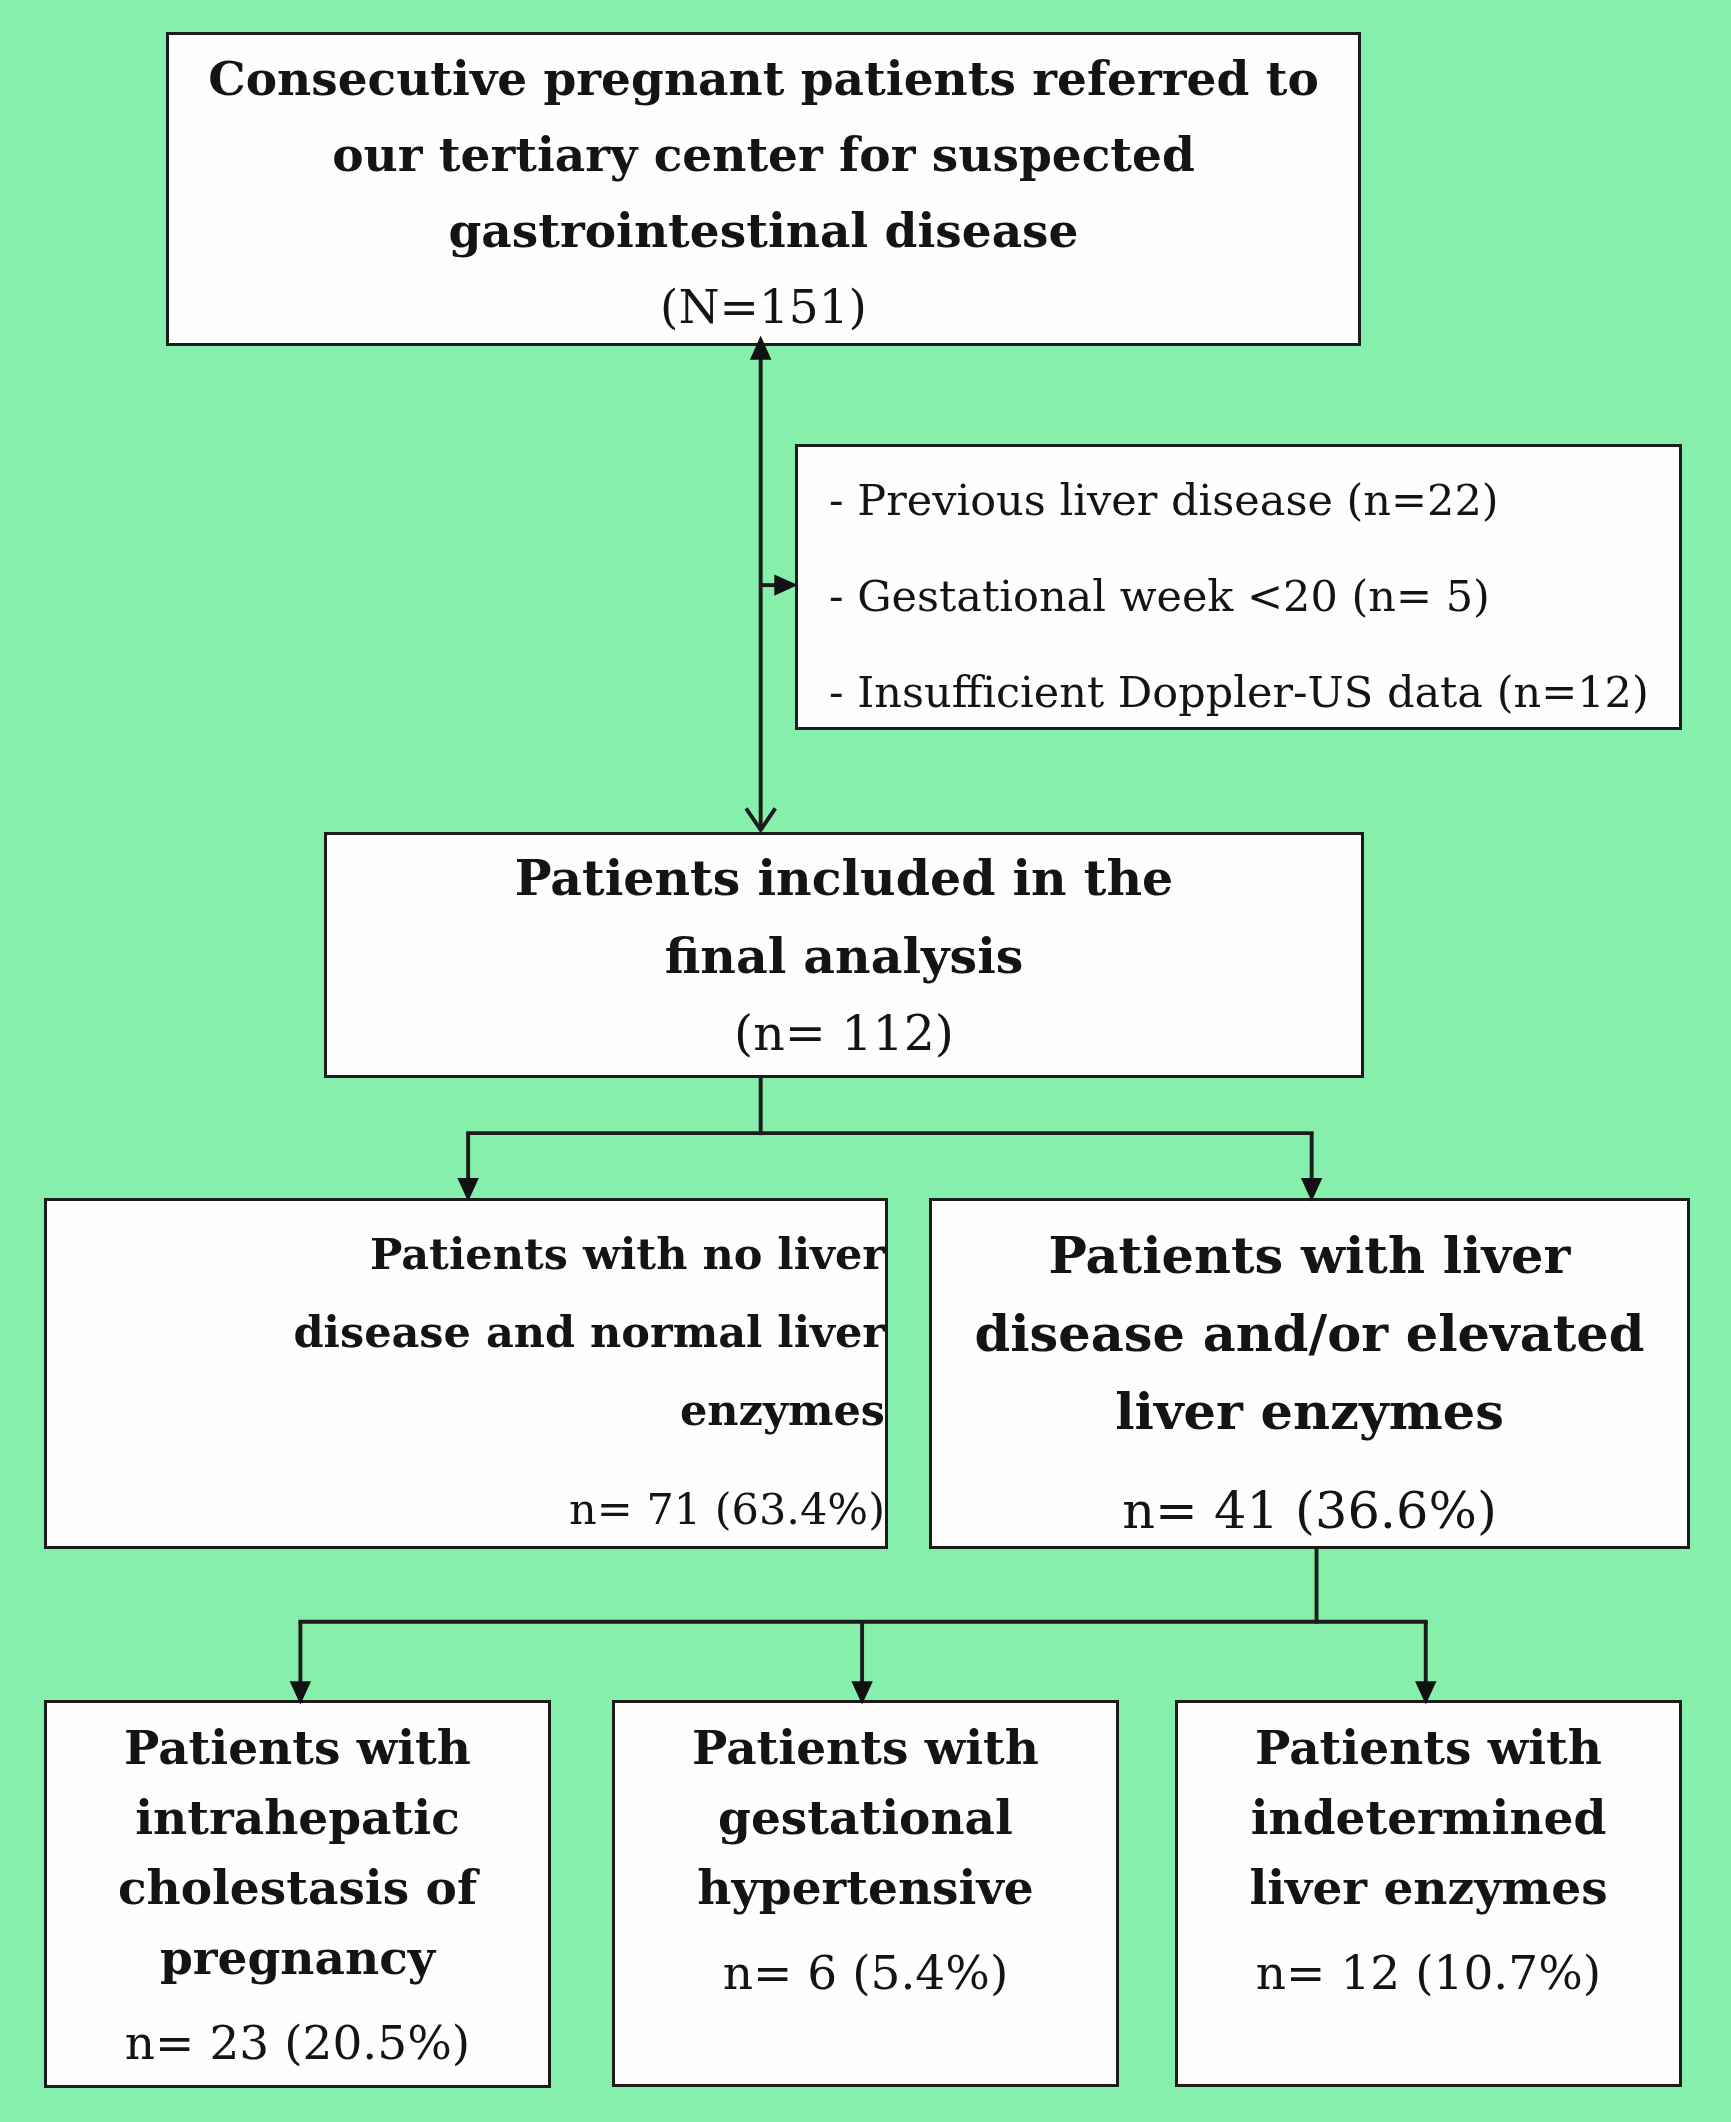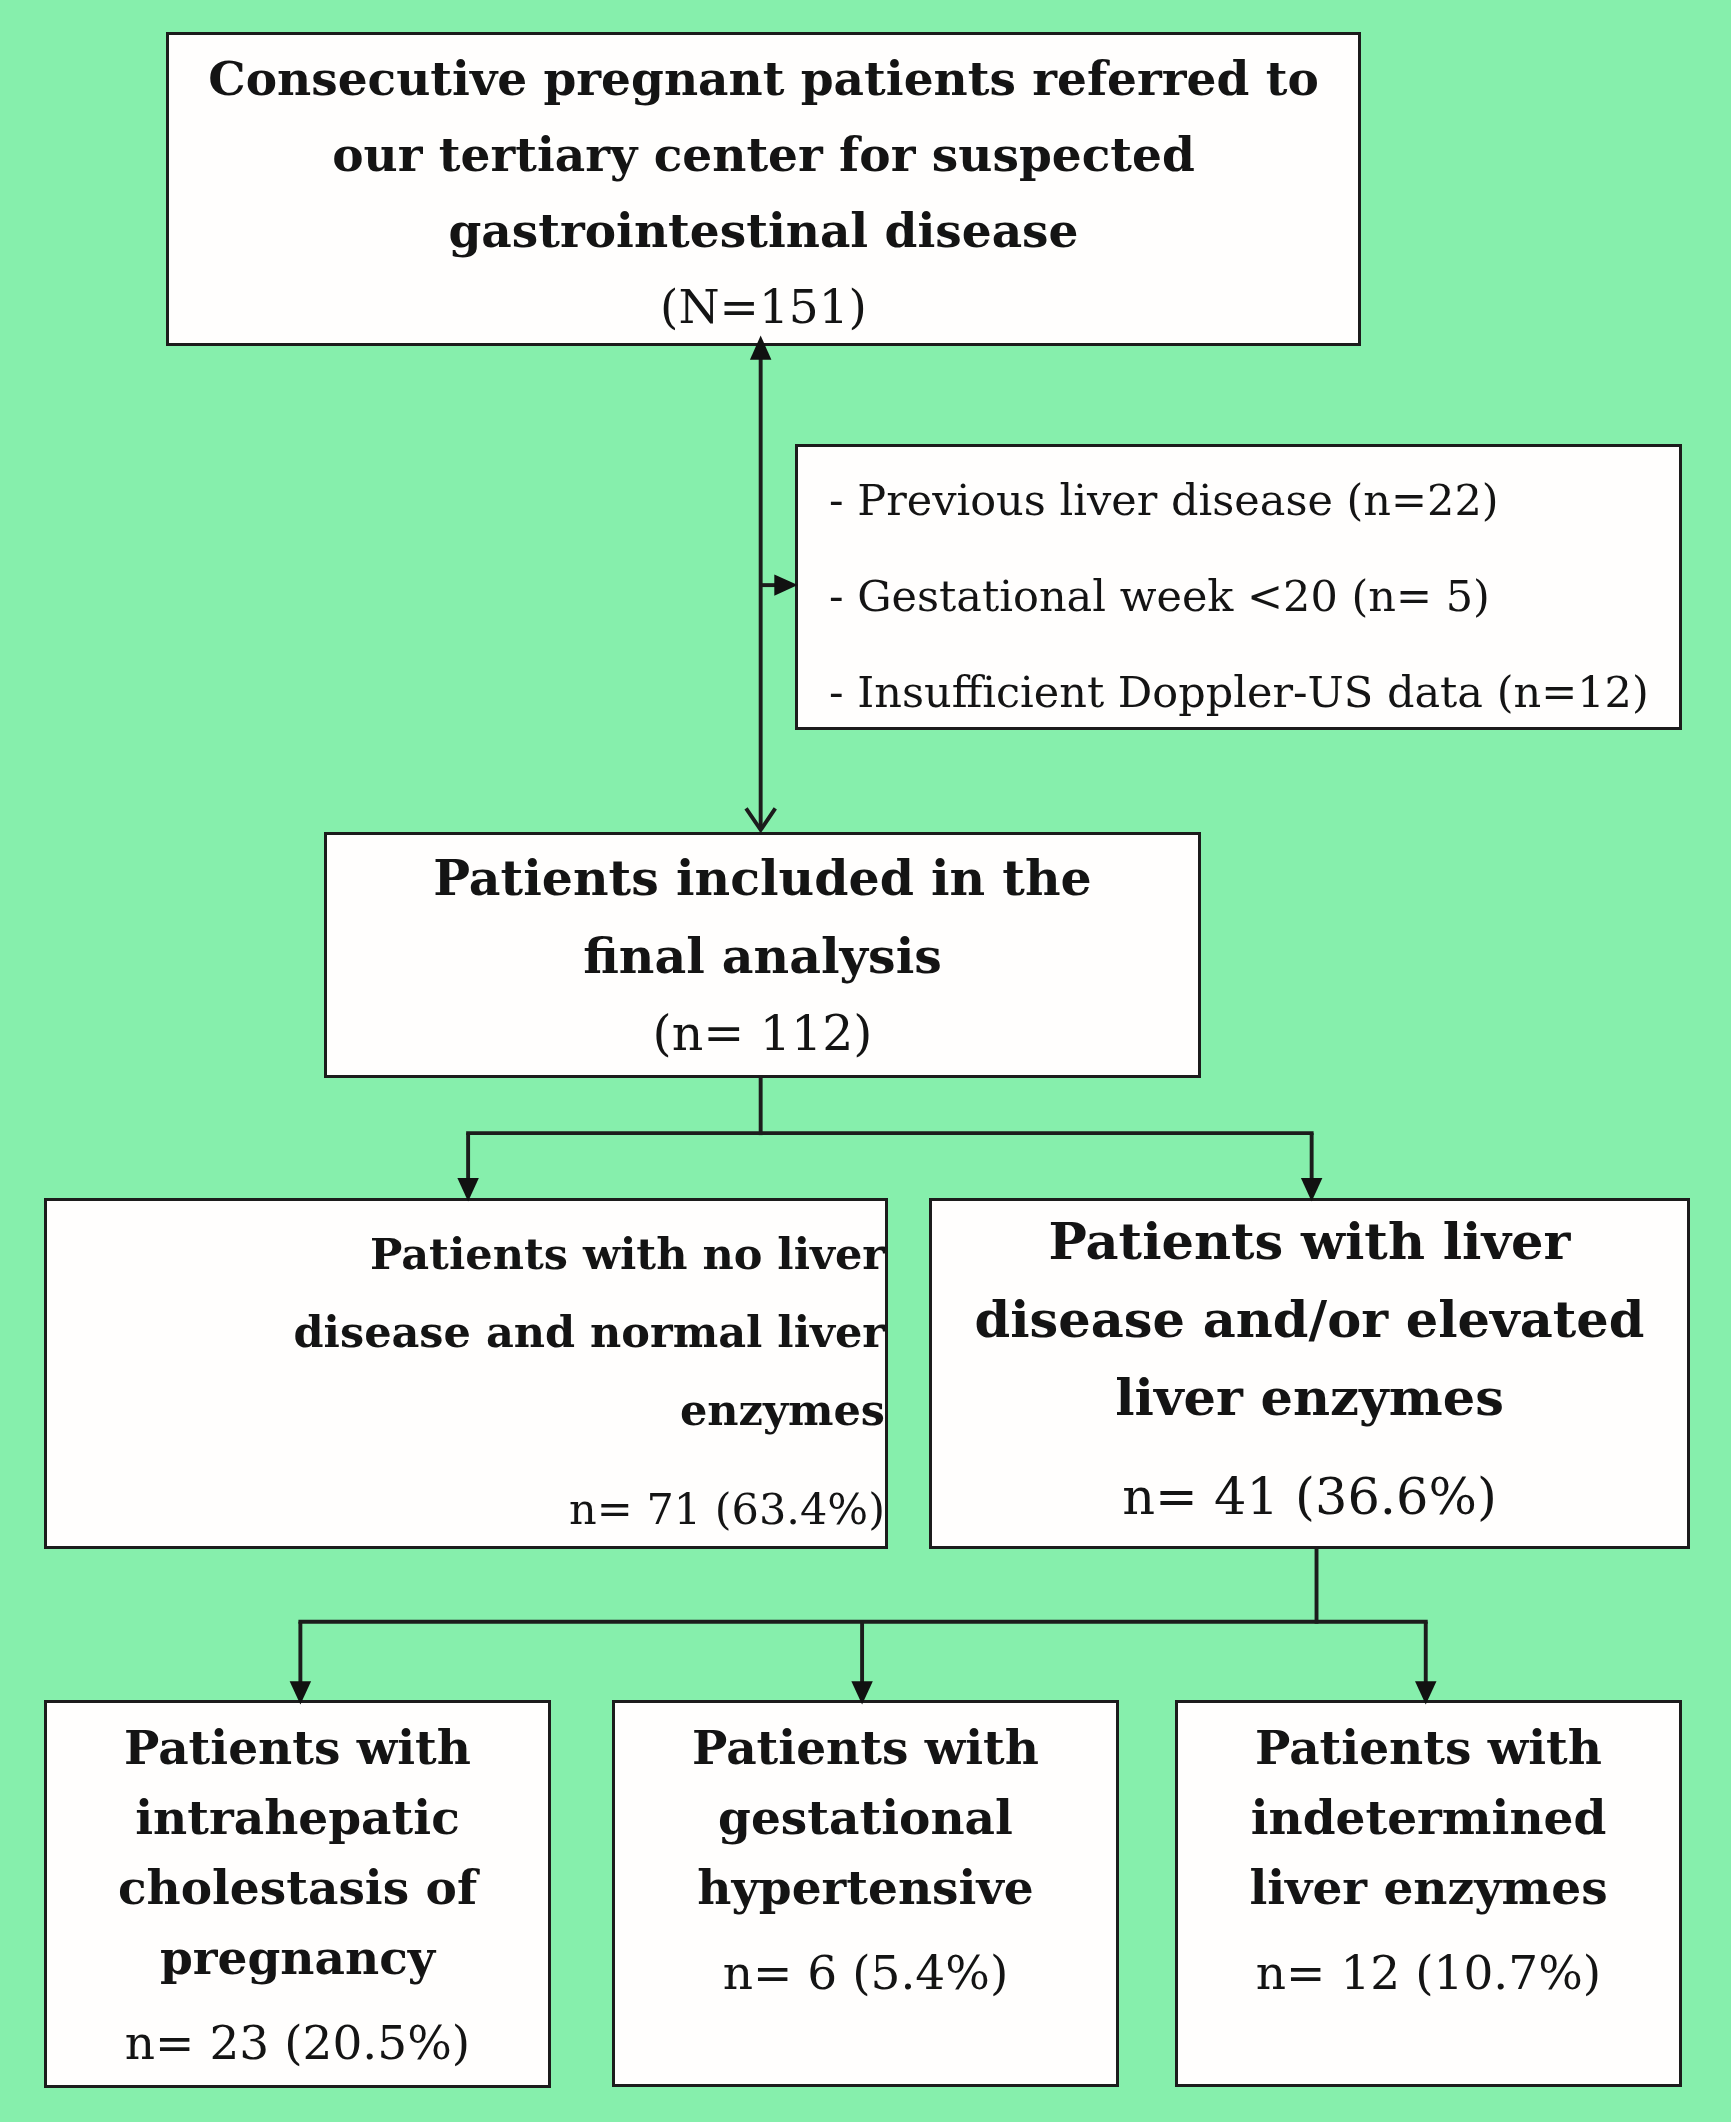--- a/index.html
+++ b/index.html
@@ -18,24 +18,24 @@
 
   
   #box-referred{left:166px;top:32px;width:1195px;height:314px;font-size:47px;line-height:76px;padding-top:5.9px;}
   
   #box-exclusions{
     left:795px;top:444px;width:887px;height:286px;
     align-items:flex-start;text-align:left;font-size:43px;line-height:96px;
     padding:5px 0 0 31px;font-weight:400;
   }
   
-  #box-included{left:324px;top:832px;width:877px;height:246px;font-size:49px;line-height:78px;padding-top:3.9px;}
+  #box-included{left:324px;top:832px;width:1040px;height:246px;font-size:49px;line-height:78px;padding-top:3.9px;}
   
   #box-noliver{left:44px;top:1198px;width:844px;height:351px;font-size:43px;line-height:78px;padding-top:13.7px;align-items:flex-end;}
-  #box-liver{left:929px;top:1198px;width:761px;height:351px;font-size:51px;line-height:78px;padding-top:1px;}
+  #box-liver{left:929px;top:1198px;width:761px;height:351px;font-size:51px;line-height:78px;padding-top:15px;}
   .count-mid{margin-top:21.5px;}
   
   #box-icp{left:44px;top:1700px;width:507px;height:388px;font-size:47px;line-height:70px;padding-top:9.8px;}
   #box-ghd{left:612px;top:1700px;width:507px;height:387px;font-size:47px;line-height:70px;padding-top:9.8px;}
   #box-indet{left:1175px;top:1700px;width:507px;height:387px;font-size:47px;line-height:70px;padding-top:9.8px;}
   .count-bot{margin-top:15.6px;}
 
   #connector-svg{position:absolute;left:0;top:0;width:1731px;height:2122px;pointer-events:none;}
   #connector-svg line{stroke:#1c1c1c;stroke-width:4;}
   #connector-svg .chev{stroke:#1c1c1c;stroke-width:4;fill:none;}

